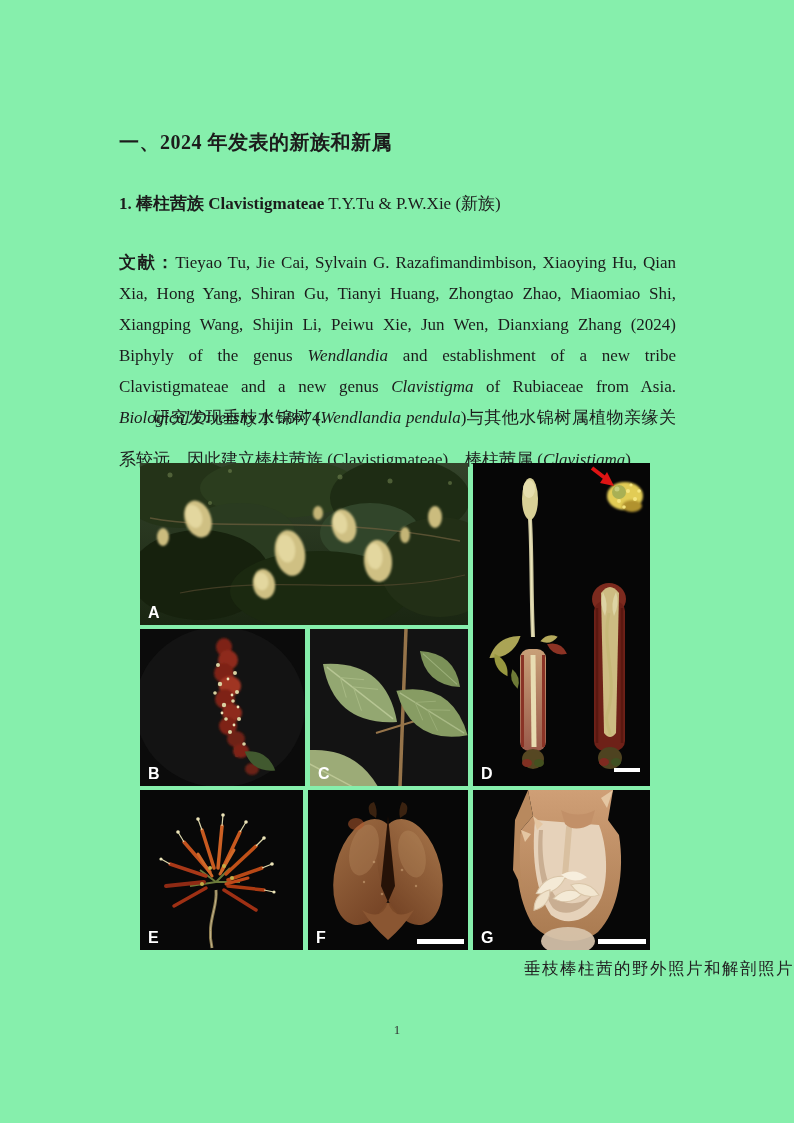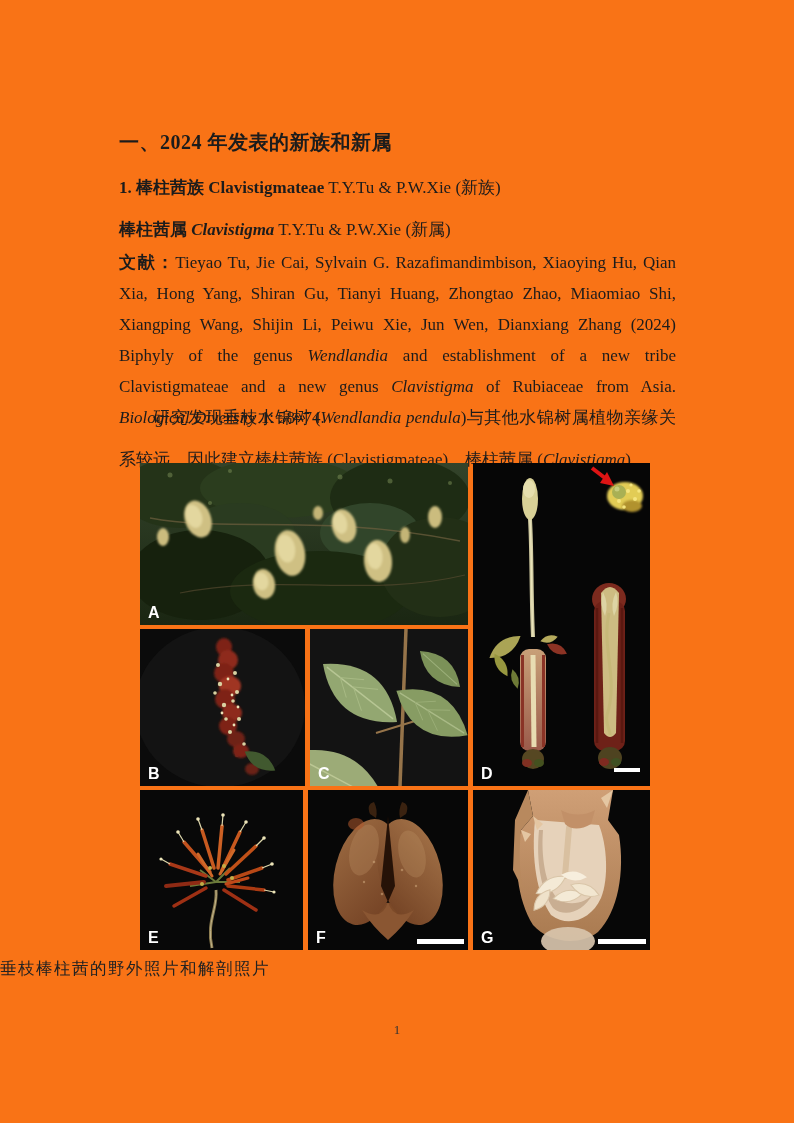--- a/index.html
+++ b/index.html
@@ -1,25 +1,25 @@
 <!DOCTYPE html>
 <html><head>
 <meta charset="utf-8">
 <style>
   html,body{margin:0;padding:0;background:#ffffff;}
   .page{
-    position:relative;width:794px;height:1123px;background:#f97316;overflow:hidden;
+    position:relative;width:794px;height:1123px;background:#86efac;overflow:hidden;
     font-family:"Liberation Serif","DejaVu Serif",serif;color:#1c1c1c;
   }
   .heading{
     position:absolute;left:119px;top:129px;width:560px;
     font-size:20px;font-weight:700;letter-spacing:.5px;
   }
   .entry-line{position:absolute;left:119px;width:560px;font-size:17px;white-space:nowrap;}
-  .entry-line.tribe{top:176px;}
+  .entry-line.tribe{top:192px;}
   .entry-line.genus{top:218px;}
   .para{
     position:absolute;left:119px;width:557px;font-size:17px;
     text-align:justify;text-align-last:left;
   }
   .para.reference{top:247px;line-height:31px;}
   .para.summary{top:397px;line-height:42px;text-indent:34px;}
   .r-b{font-weight:700;}
   .r-i{font-style:italic;margin-top:40px;}
   .r-bi{font-weight:700;font-style:italic;}
@@ -38,37 +38,36 @@
     position:absolute;left:8px;bottom:4px;color:#ffffff;
     font-family:"Liberation Sans","DejaVu Sans",sans-serif;
     font-size:16px;font-weight:700;line-height:1;z-index:3;
   }
   .scale-bar{position:absolute;background:#ffffff;z-index:3;}
   .scale-bar.d{right:10px;bottom:14px;width:26px;height:4px;}
   .scale-bar.f{right:4px;bottom:6px;width:47px;height:5px;}
   .scale-bar.g{right:4px;bottom:6px;width:48px;height:5px;}
 
   .fig-caption{
-    position:absolute;left:0;top:958px;width:794px;text-align:left;
+    position:absolute;left:0;top:958px;width:794px;text-align:right;
     font-size:16.5px;letter-spacing:1.5px;color:#222222;
   }
   .page-number{
     position:absolute;left:0;top:1022px;width:794px;text-align:center;
     font-size:13px;color:#333333;
   }
 </style>
 </head>
 <body>
 
 <div class="page">
 
   <div class="heading">一、2024 年发表的新族和新属</div>
 
   <div class="entry-line tribe"><span class="r-b">1. 棒柱茜族 Clavistigmateae</span><span> T.Y.Tu &amp; P.W.Xie (新族)</span></div>
-  <div class="entry-line genus"><span class="r-b">棒柱茜属 </span><span class="r-bi">Clavistigma</span><span> T.Y.Tu &amp; P.W.Xie (新属)</span></div>
 
   <div class="para reference"><span class="r-b">文献：</span><span>Tieyao Tu, Jie Cai, Sylvain G. Razafimandimbison, Xiaoying Hu, Qian Xia, Hong Yang, Shiran Gu, Tianyi Huang, Zhongtao Zhao, Miaomiao Shi, Xiangping Wang, Shijin Li, Peiwu Xie, Jun Wen, Dianxiang Zhang (2024) Biphyly of the genus </span><span class="r-i">Wendlandia</span><span> and establishment of a new tribe Clavistigmateae and a new genus </span><span class="r-i">Clavistigma</span><span> of Rubiaceae from Asia. </span><span class="r-i">Biological Diversity</span><span> 1: 58–74.</span></div>
   <div class="para summary"><span>研究发现垂枝水锦树 (</span><span class="r-i">Wendlandia pendula</span><span>)与其他水锦树属植物亲缘关系较远，因此建立棒柱茜族 (Clavistigmateae)、棒柱茜属 (</span><span class="r-i">Clavistigma</span><span>)。</span></div>
 
   <div class="figure">
 
     <div class="panel panel-a">
       <svg viewBox="0 0 328 162">
         <defs>
           <linearGradient id="gA1" x1="0" y1="0" x2="0" y2="1">

